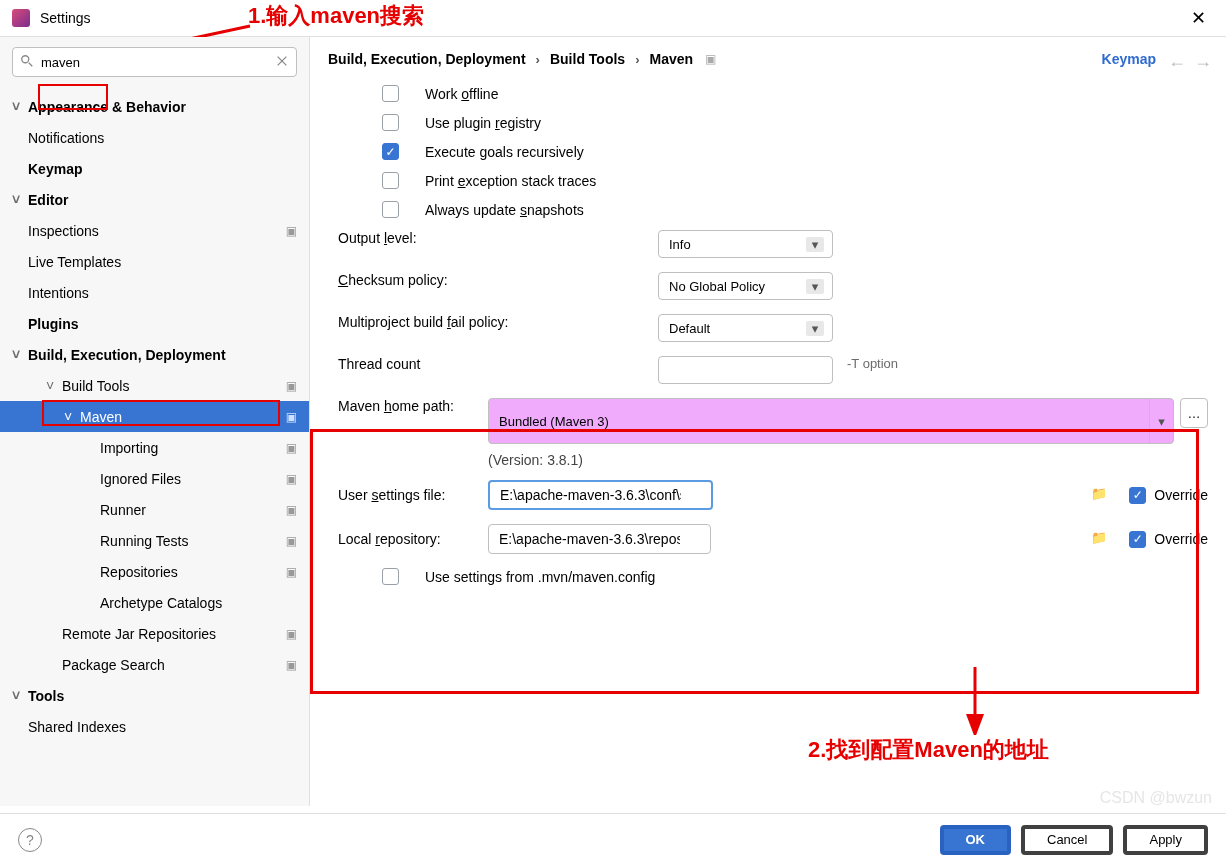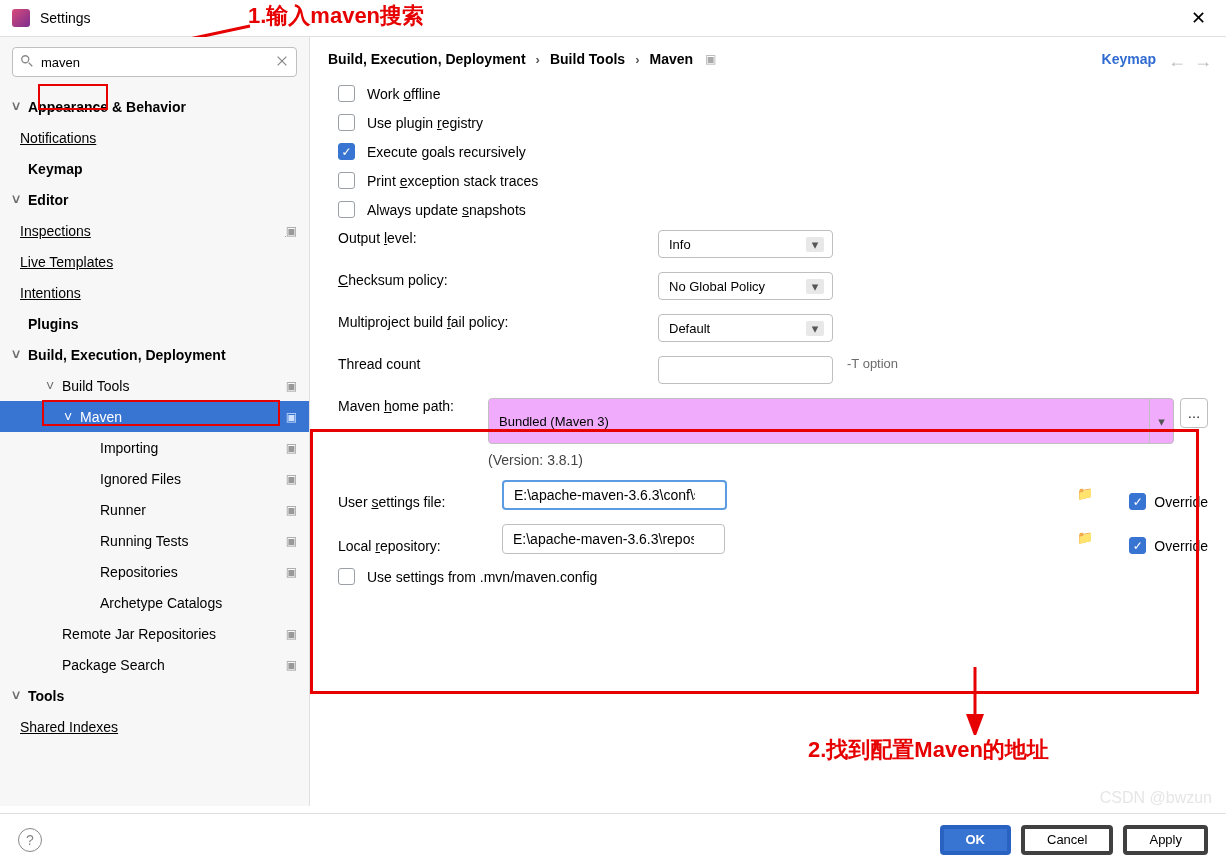--- a/index.html
+++ b/index.html
@@ -22,58 +22,58 @@
 .search-icon { position: absolute; left: 8px; top: 7px; width: 14px; height: 14px; }
 .clear-icon { position: absolute; right: 8px; top: 7px; width: 14px; height: 14px; cursor: pointer; }
 .red-box-search { position: absolute; top: 47px; left: 38px; width: 70px; height: 26px; border: 2px solid #e60000; pointer-events:none; }
 
 .tree { padding: 4px 0; }
 .tree-item { display: flex; align-items: center; height: 31px; padding: 0 12px; cursor: pointer; font-size: 14px; }
 .tree-item.bold { font-weight: 600; }
 .tree-item .chev { width: 16px; display: inline-block; color: #6b6b6b; }
 .tree-item .lbl { flex: 1; }
 .tree-item .gear { color: #999; font-size: 12px; margin-left: 4px; }
-.indent1 { padding-left: 20px; text-decoration: underline; }
+.indent1 { padding-left: 28px; }
 .indent2 { padding-left: 46px; }
 .indent3 { padding-left: 64px; }
 .indent4 { padding-left: 100px; }
 .tree-item.selected { background: #3874d1; color: #fff; }
 .tree-item.selected .chev { color: #fff; }
 .tree-item.selected .gear { color: #cde0ff; }
 .red-box-maven { position: absolute; top: 363px; left: 42px; width: 238px; height: 26px; border: 2px solid #e60000; pointer-events:none; }
 
 
 .content { flex: 1; background: #fff; padding: 14px 18px 8px 18px; position: relative; overflow: hidden; }
 .crumbs { display: flex; align-items: center; gap: 10px; margin-bottom: 18px; }
 .crumbs .cr { font-weight: 600; font-size: 14px; }
 .crumbs .sep { font-weight: 600; color: #555; }
 .crumbs .gearc { color: #aaa; font-size: 12px; margin-left: 2px; }
 .reset { position: absolute; right: 70px; top: 14px; color: #2f6bd1; font-weight: 600; font-size: 14px; cursor: pointer; }
 .nav-arrows { position: absolute; right: 14px; top: 14px; display: flex; gap: 8px; color: #bbb; font-size: 18px; }
 
 .form { padding-left: 10px; }
-.chk-row { display: flex; align-items: center; gap: 12px; margin-bottom: 12px; font-size: 14px; }
+.chk-row { display: flex; align-items: center; gap: 26px; margin-bottom: 12px; font-size: 14px; margin-left: 44px; }
 .chk { width: 17px; height: 17px; border: 1px solid #9aa0a6; border-radius: 3px; background: #fff; display: inline-flex; align-items: center; justify-content: center; cursor: pointer; }
 .chk.checked { background: #3874d1; border-color: #3874d1; color: #fff; font-size: 12px; }
 .chk.checked::after { content: "✓"; }
 .u { text-decoration: underline; }
 
 .field-row { display: flex; margin-bottom: 14px; }
 .field-lbl { width: 320px; font-size: 14px; }
 .select { width: 175px; height: 28px; border: 1px solid #bfbfbf; border-radius: 4px; background: #fff; display: flex; align-items: center; padding: 8px 10px; position: relative; cursor: pointer; }
 .select .caret { position: absolute; right: 8px; color: #555; background:#e8e8e8; width:18px; text-align:center; border-radius:2px;}
 .text-inp { width: 175px; height: 28px; border: 1px solid #bfbfbf; border-radius: 4px; padding: 0 8px; background:#fff; }
 .hint { margin-left: 14px; color: #6b6b6b; font-size: 13px; }
 
 .wide-select { flex: 1; height: 46px; border: 1px solid #bfbfbf; border-radius: 4px; background: #f0abfc; display: flex; align-items: center; padding: 0 10px; position: relative; }
 .wide-select .caret { position: absolute; right: 0; top:0; bottom:0; width: 24px; border-left: 1px solid #bfbfbf; display:flex; align-items:center; justify-content:center; color:#555; }
 .btn-more { width: 28px; height: 30px; margin-left: 6px; border: 1px solid #bfbfbf; border-radius: 4px; background:#fff; cursor:pointer; display:flex;align-items:center;justify-content:center; }
 .version { margin-left: 150px; color: #444; font-size: 14px; margin-top: -6px; margin-bottom: 12px; }
 
-.path-row { display: flex; align-items: flex-end; margin-bottom: 14px; gap: 14px; }
+.path-row { display: flex; align-items: center; margin-bottom: 14px; }
 .path-lbl { width: 150px; font-size: 14px; }
 .path-inp { flex: 1; height: 30px; border: 1px solid #bfbfbf; border-radius: 4px; padding: 0 30px 0 10px; background:#fff; position:relative; font-size:14px; }
 .path-inp.focused { border: 2px solid #5a9be1; }
 .folder-icon { position: absolute; right: 8px; top: 6px; color: #bbb; }
 .path-wrap { flex: 1; position: relative; }
 .override { display: flex; align-items: center; gap: 8px; margin-left: 14px; font-size: 14px; }
 
 .red-box-main { position: absolute; top: 392px; left: 0px; width: 889px; height: 265px; border: 3px solid #e60000; pointer-events:none; }
 
 

